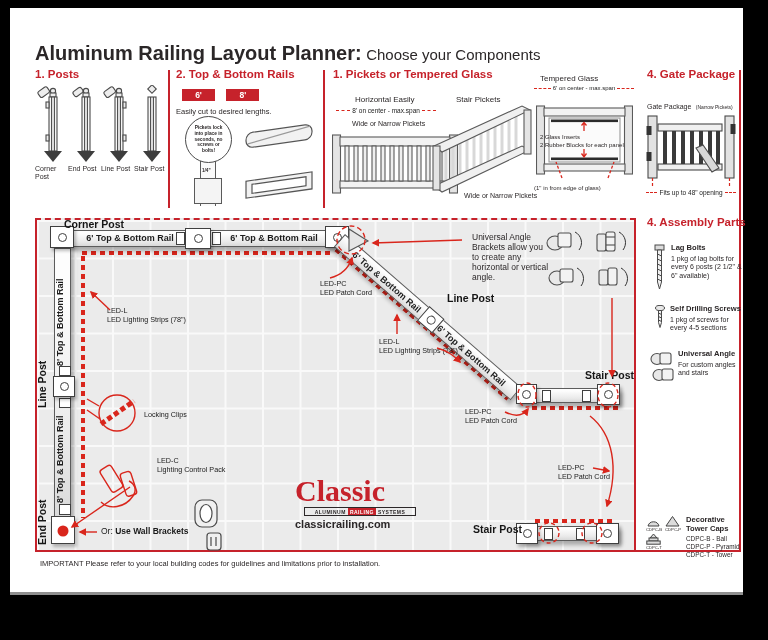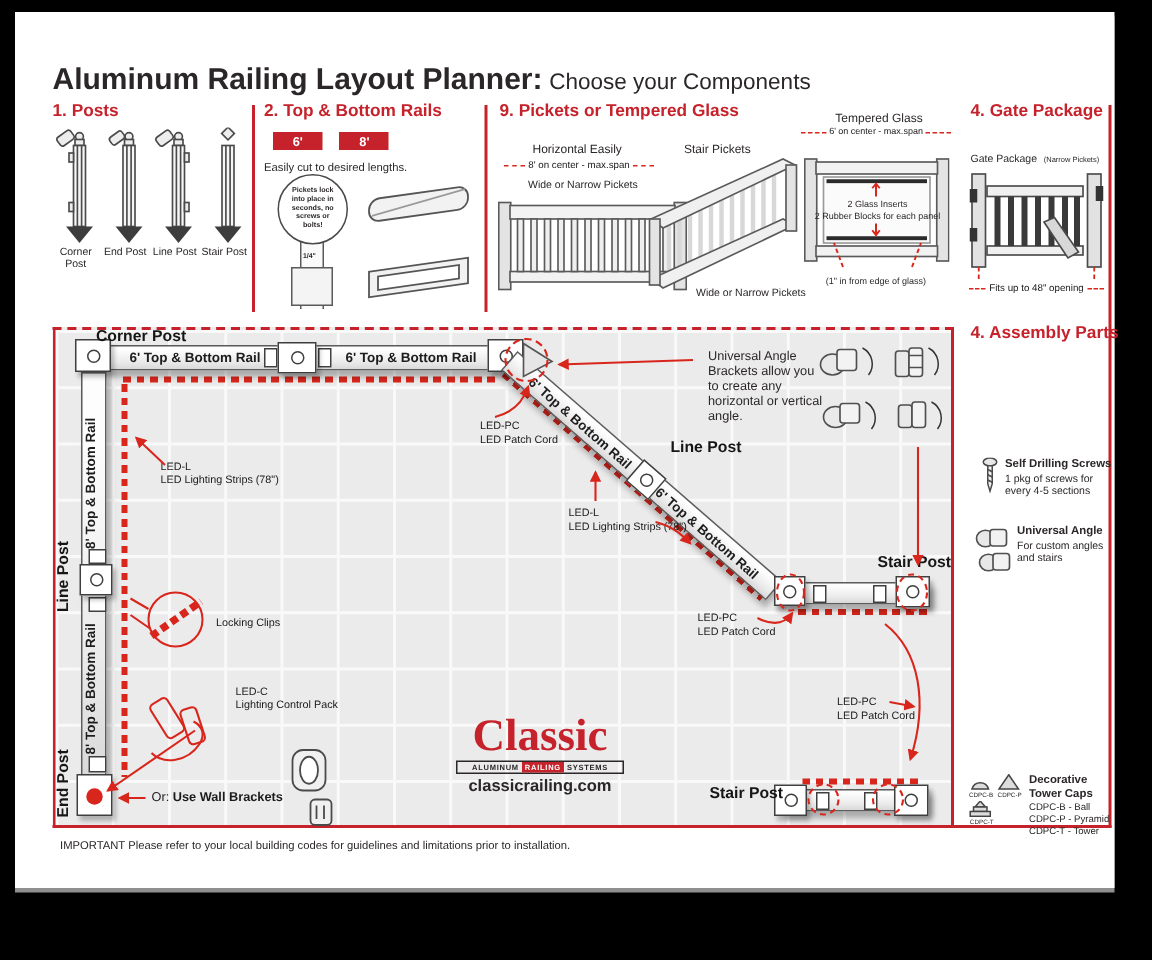--- a/index.html
+++ b/index.html
@@ -5,21 +5,21 @@
 :root{--accent-red:#c6222b;--led-red:#d9261c;--text-dark:#2b2728;}
 *{margin:0;padding:0;box-sizing:border-box}
 html,body{width:768px;height:640px}
 body{background:#000;font-family:"Liberation Sans",sans-serif;color:var(--text-dark);position:relative;overflow:hidden}
 .abs{position:absolute}
 .page{position:absolute;left:10px;top:8px;width:733px;height:584px;background:#fff;box-shadow:0 3px 0 #8f8f8f}
 .rh{color:var(--accent-red);font-weight:bold;font-size:11.5px;white-space:nowrap}
 .vsep{position:absolute;width:2px;background:var(--accent-red)}
 .hrule{position:absolute;height:2px;background:var(--accent-red)}
 .t45{font-size:4.6px}.t5{font-size:5px}.t6{font-size:6px}.t65{font-size:6.5px}.t7{font-size:7px}.t75{font-size:7.5px}.t8{font-size:8px}
-.b{font-weight:bold}.ctr{text-align:center}.pre{white-space:pre-line}.nw{white-space:nowrap}
+.b{font-weight:bold}.ctr{text-align:left}.pre{white-space:pre-line}.nw{white-space:nowrap}
 .red{color:var(--accent-red)}
 .rail{background:linear-gradient(180deg,#fdfdfd 15%,#eaeaea 70%,#d9d9d9);border:1.5px solid #5c5c5c;box-shadow:3px 4px 4px rgba(0,0,0,.28)}
 .postblock{background:#fff;border:1.6px solid #3f3f3f;display:flex;align-items:center;justify-content:center;box-shadow:2px 3px 3px rgba(0,0,0,.25);position:absolute;z-index:2}
 .pcirc{width:9px;height:9px;border:1.6px solid #3f3f3f;border-radius:50%;background:#fff}
 .coupler{background:#fff;border:1.4px solid #3f3f3f;position:absolute;z-index:2}
 .ledh{background:repeating-linear-gradient(90deg,var(--led-red) 0 5px,transparent 5px 9px);height:4px;position:absolute;z-index:1}
 .ledv{background:repeating-linear-gradient(180deg,var(--led-red) 0 5px,transparent 5px 9px);width:4px;position:absolute;z-index:1}
 .raillabel{font-weight:bold;font-size:9px;color:#1d1d1d;white-space:nowrap;text-align:center}
 .vtext{writing-mode:vertical-rl;transform:rotate(180deg)}
 .dlabel{font-weight:bold;font-size:10.5px;color:#161616;white-space:nowrap;position:absolute;z-index:3}
@@ -132,21 +132,21 @@
       <g stroke="#555" stroke-width="1.2" fill="#f2f2f2">
         <rect x="6" y="14" width="66" height="15" rx="7" transform="skewY(-8)"></rect>
         <line x1="8" y1="25" x2="70" y2="16" transform="skewY(-8)" stroke="#999"></line>
         <rect x="6" y="62" width="66" height="17" transform="skewY(-8)"></rect>
         <rect x="12" y="66" width="54" height="9" transform="skewY(-8)" fill="#fff"></rect>
       </g>
     </svg>
   </div>
 
   <div class="abs" style="left:318px;top:60px;width:308px;height:140px">
-    <div class="rh" style="margin-left:5px">9. Pickets or Tempered Glass</div>
+    <div class="rh" style="margin-left:5px">1. Pickets or Tempered Glass</div>
 
     <div class="abs t8 nw" style="left:27px;top:27px">Horizontal Easily</div>
     <div class="dim abs t65" style="left:8px;top:39px;width:100px">
       <span class="dl"></span>
         <span class="dt">8' on center - max.span</span>
         <span class="dl"></span>
     </div>
     <div class="abs t7 nw" style="left:24px;top:52px">Wide or Narrow Pickets</div>
     <svg class="abs" style="left:4px;top:63px" width="126" height="66" viewBox="0 0 126 66">
       <g stroke="#5a5a5a" stroke-width="1.1">
@@ -260,20 +260,33 @@
     <div class="dim abs t65" style="left:2px;top:121px;width:90px">
       <span class="dl"></span>
         <span class="dt">Fits up to 48" opening</span>
         <span class="dl"></span>
     </div>
   </div>
 
   <div class="abs" style="left:634px;top:202px;width:95px;height:340px">
     <div class="rh" style="margin-left:3px;margin-top:6px">4. Assembly Parts</div>
 
+    <div class="aitem" style="left:8px;top:34px">
+      <svg width="15" height="48" viewBox="0 0 15 48">
+        <g stroke="#4a4a4a" stroke-width="1" fill="#e8e8e8">
+          <rect x="3" y="1" width="9" height="5" fill="#dcdcdc"></rect>
+          <path d="M5.5,6 h4 v32 l-2,7 l-2,-7 z" fill="#f0f0f0"></path>
+          <path d="M5.5,10 l4,2 M5.5,15 l4,2 M5.5,20 l4,2 M5.5,25 l4,2 M5.5,30 l4,2 M5.5,35 l4,2" fill="none"></path>
+        </g>
+      </svg>
+      <div style="width:72px">
+        <div class="aname">Lag Bolts</div>
+        <div class="adesc">1 pkg of lag bolts for every 6 posts (2 1/2" &amp; 6" available)</div>
+      </div>
+    </div>
 
     <div class="aitem" style="left:10px;top:95px">
       <svg width="12" height="24" viewBox="0 0 12 24">
         <g stroke="#4a4a4a" stroke-width="1" fill="#e8e8e8">
           <ellipse cx="6" cy="3" rx="4.5" ry="2.6"></ellipse>
           <path d="M4.5,5.5 h3 v12 l-1.5,5 l-1.5,-5 z" fill="#f0f0f0"></path>
           <path d="M4.5,8 l3,1.5 M4.5,11.5 l3,1.5 M4.5,15 l3,1.5" fill="none"></path>
         </g>
       </svg>
       <div style="width:72px">

